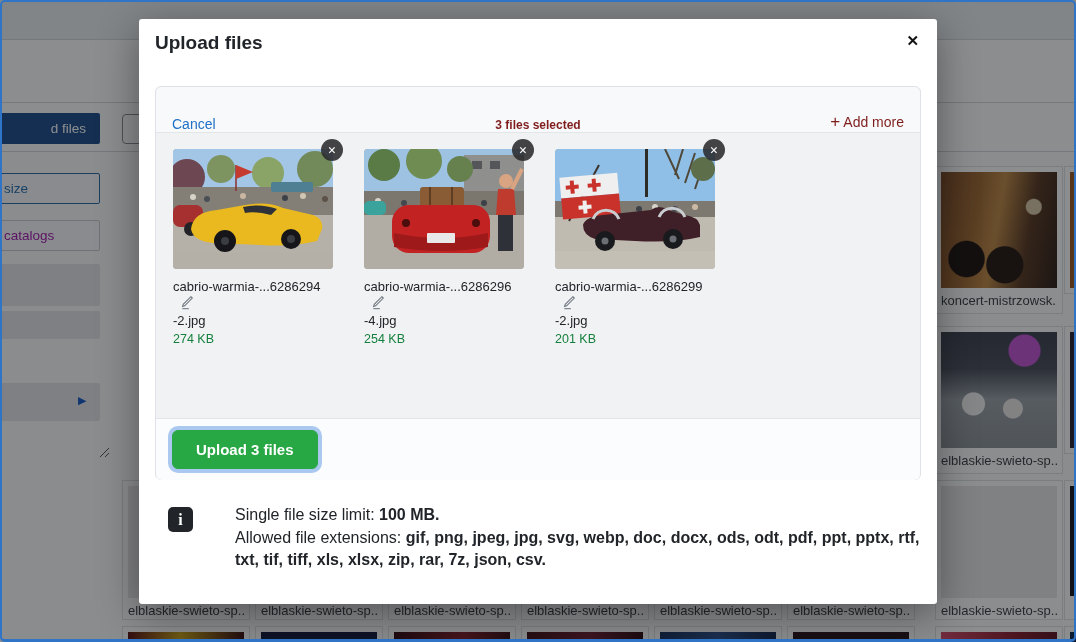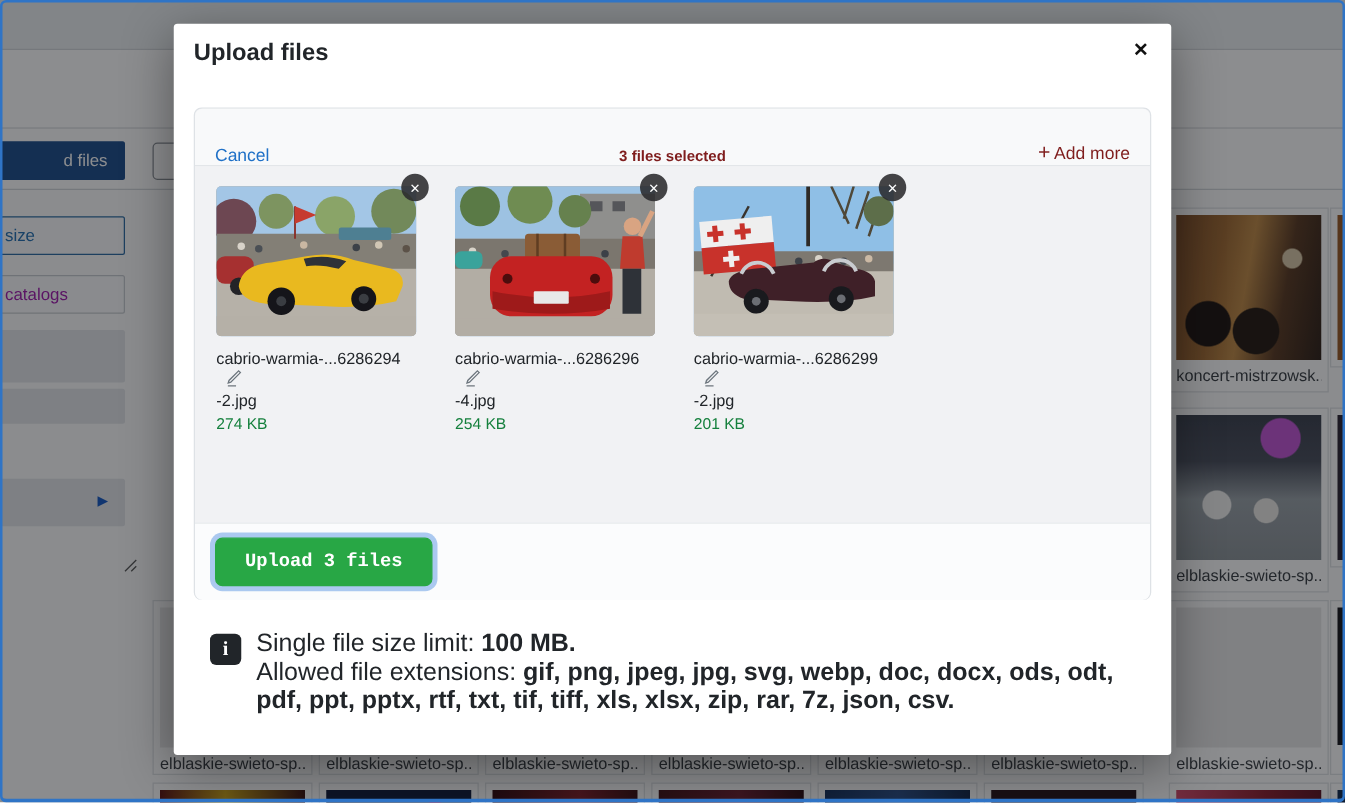--- a/index.html
+++ b/index.html
@@ -83,27 +83,27 @@
   .removeX{position:absolute;top:-10px;right:-10px;width:22px;height:22px;border-radius:50%;
            background:rgba(42,42,44,.88);color:#fff;font-size:10.5px;display:flex;align-items:center;
            justify-content:center;cursor:pointer}
   .fname{margin-top:9px;font-size:13px;line-height:1.32;color:#212529}
   .fname .l1{display:inline}
   .editIc{display:inline-block;vertical-align:-2px;margin-left:6px;cursor:pointer}
   .fsize{margin-top:3px;font-size:12.5px;color:#15803d}
   .m-footer{left:0;top:331px;width:764px;height:62px;background:#fbfcfd;border-top:1px solid #e3e6e9;
             border-radius:0 0 6px 6px;display:flex;align-items:center;padding-left:16px}
   .upload-btn{background:#28a745;border:1px solid #28a745;color:#fff;font-size:15px;font-weight:700;
-              font-family:Liberation Mono, monospace;padding:10px 23px;border-radius:6px;
+              font-family:Liberation Sans, sans-serif;padding:10px 23px;border-radius:6px;
               box-shadow:0 0 0 4px #abc9f0;cursor:pointer}
   .m-info{left:29px;top:485px;display:flex}
   .info-icon{width:25px;height:25px;background:#212529;border-radius:5px;color:#fff;
              font-family:"Liberation Serif",serif;font-weight:700;font-size:16px;display:flex;
              align-items:center;justify-content:center;margin-top:3px}
-  .info-text{margin-left:12px;width:702px;font-size:20px;line-height:22.5px;color:#212529}
+  .info-text{margin-left:42px;width:702px;font-size:16px;line-height:22.5px;color:#212529}
 </style>
 </head>
 <body>
 
 <div>
   <div class="abs bg-band-header"></div>
   <div class="abs bg-band-sub"></div>
   <div class="abs bg-band-toolbar"></div>
   <div class="abs bg-content"></div>
 

